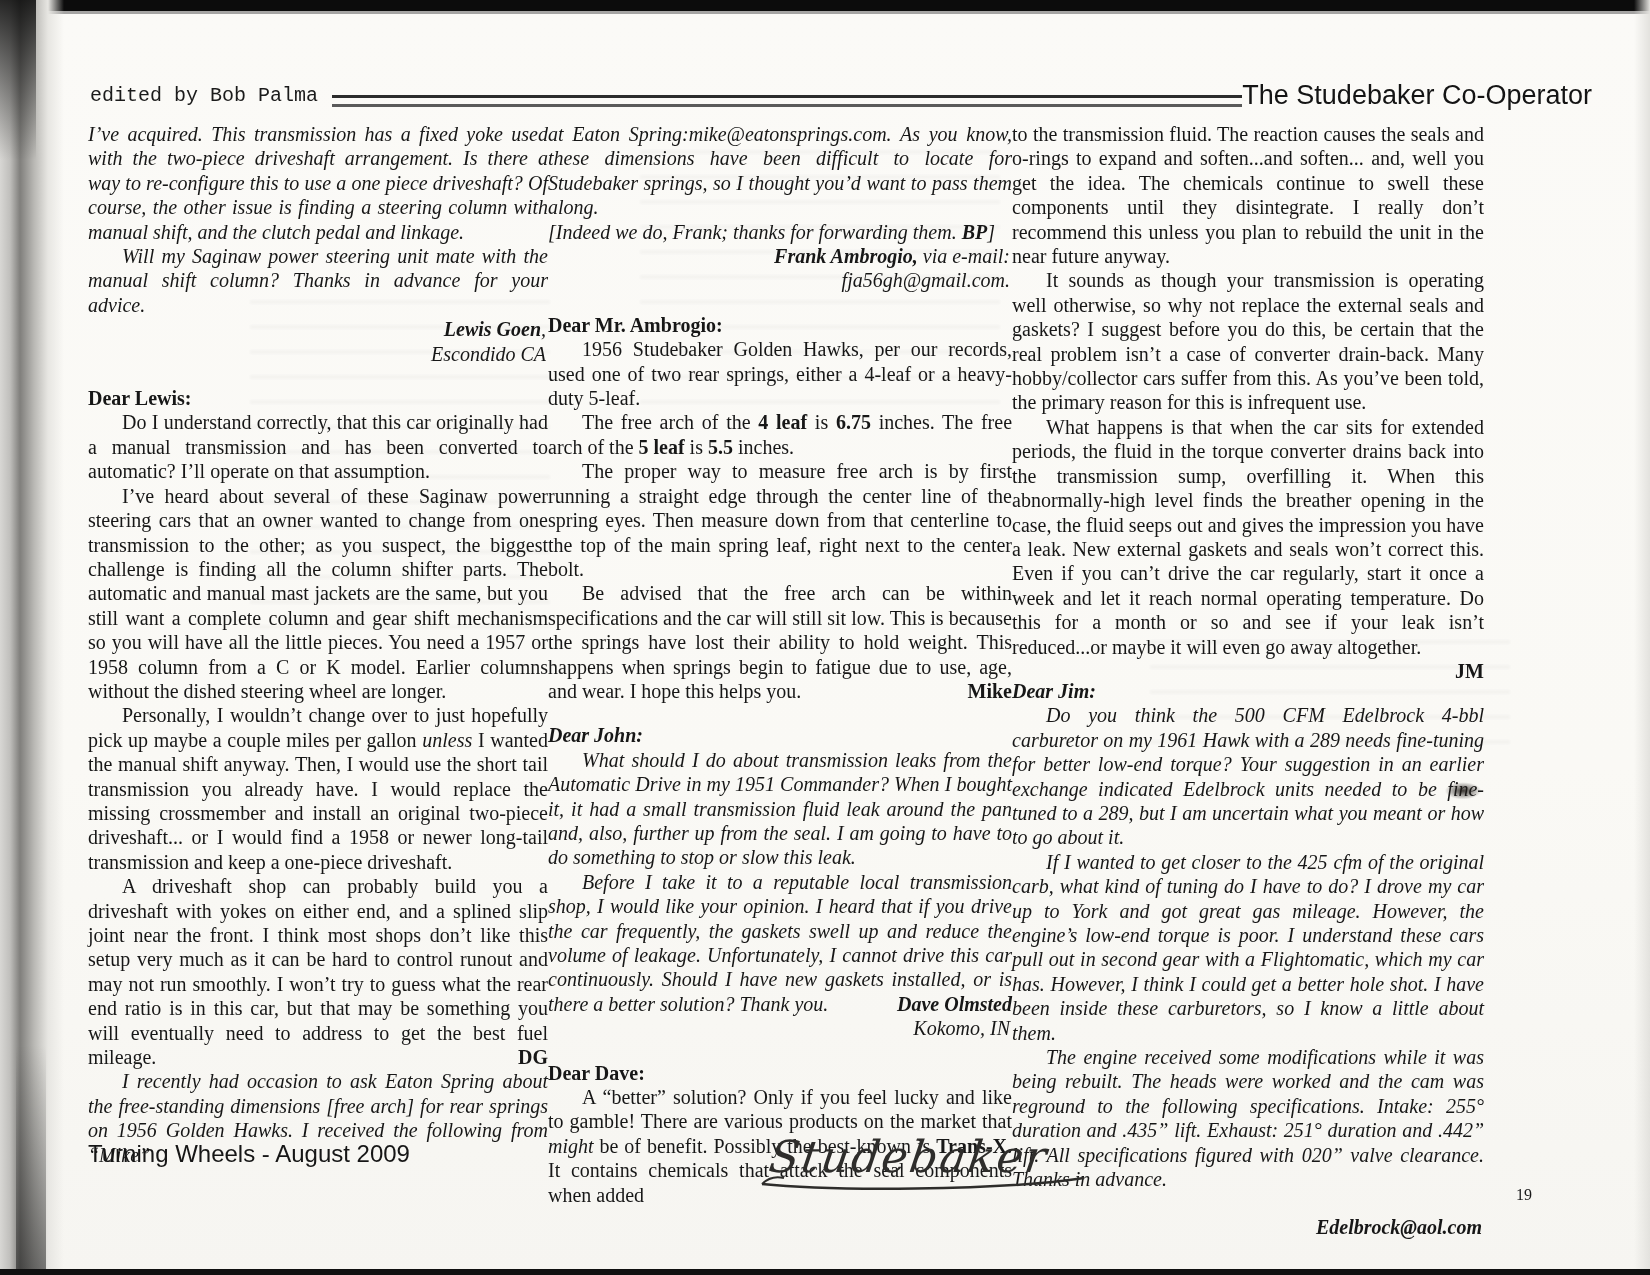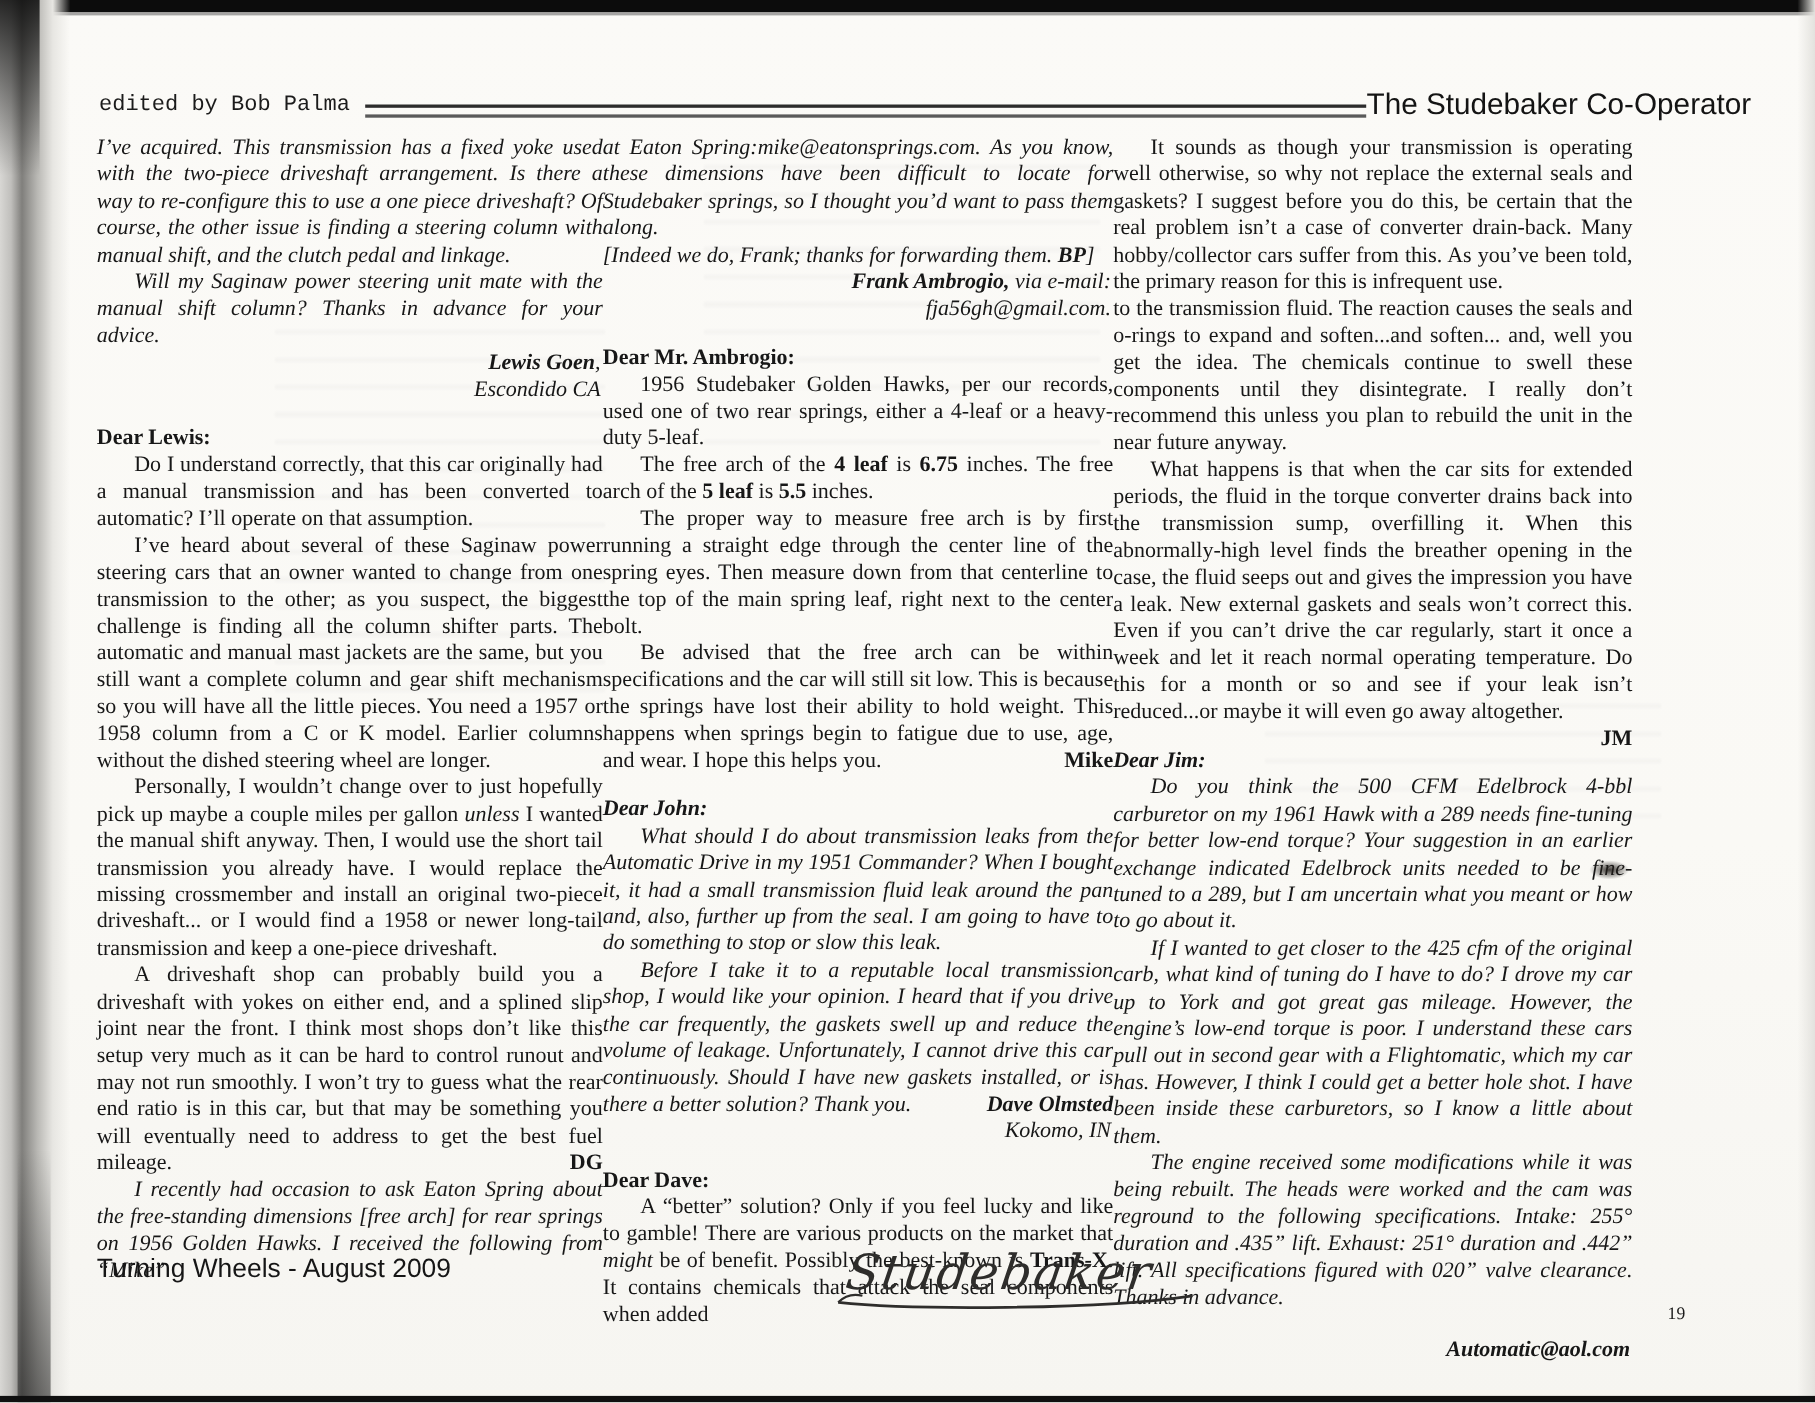--- a/index.html
+++ b/index.html
@@ -99,28 +99,28 @@
         <div class="para"><span>The proper way to measure free arch is by first running a straight edge through the center line of the spring eyes. Then measure down from that centerline to the top of the main spring leaf, right next to the center bolt.</span></div>
         <div class="para"><span>Be advised that the free arch can be within specifications and the car will still sit low. This is because the springs have lost their ability to hold weight. This happens when springs begin to fatigue due to use, age, and wear. I hope this helps you.</span><span class="sigr b">Mike</span></div>
         <div class="heading"><span class="bi">Dear John:</span></div>
         <div class="para"><span class="i">What should I do about transmission leaks from the Automatic Drive in my 1951 Commander? When I bought it, it had a small transmission fluid leak around the pan and, also, further up from the seal. I am going to have to do something to stop or slow this leak.</span></div>
         <div class="para"><span class="i">Before I take it to a reputable local transmission shop, I would like your opinion. I heard that if you drive the car frequently, the gaskets swell up and reduce the volume of leakage. Unfortunately, I cannot drive this car continuously. Should I have new gaskets installed, or is there a better solution? Thank you.</span><span class="sigr bi">Dave Olmsted</span></div>
         <div class="sigline"><span class="i">Kokomo, IN</span></div>
         <div class="heading"><span class="b">Dear Dave:</span></div>
         <div class="para"><span>A “better” solution? Only if you feel lucky and like to gamble! There are various products on the market that </span><span class="i">might</span><span> be of benefit. Possibly the best-known is </span><span class="b">Trans-X.</span><span> It contains chemicals that attack the seal components when added</span></div>
       </div>
     <div class="col">
+        <div class="para noindent"><span>to the transmission fluid. The reaction causes the seals and o-rings to expand and soften...and soften... and, well you get the idea. The chemicals continue to swell these components until they disintegrate. I really don’t recommend this unless you plan to rebuild the unit in the near future anyway.</span></div>
         <div class="para"><span>It sounds as though your transmission is operating well otherwise, so why not replace the external seals and gaskets? I suggest before you do this, be certain that the real problem isn’t a case of converter drain-back. Many hobby/collector cars suffer from this. As you’ve been told, the primary reason for this is infrequent use.</span></div>
-        <div class="para noindent"><span>to the transmission fluid. The reaction causes the seals and o-rings to expand and soften...and soften... and, well you get the idea. The chemicals continue to swell these components until they disintegrate. I really don’t recommend this unless you plan to rebuild the unit in the near future anyway.</span></div>
         <div class="para"><span>What happens is that when the car sits for extended periods, the fluid in the torque converter drains back into the transmission sump, overfilling it. When this abnormally-high level finds the breather opening in the case, the fluid seeps out and gives the impression you have a leak. New external gaskets and seals won’t correct this. Even if you can’t drive the car regularly, start it once a week and let it reach normal operating temperature. Do this for a month or so and see if your leak isn’t reduced...or maybe it will even go away altogether.</span><span class="sigr b">JM</span></div>
         <div class="heading"><span class="bi">Dear Jim:</span></div>
         <div class="para"><span class="i">Do you think the 500 CFM Edelbrock 4-bbl carburetor on my 1961 Hawk with a 289 needs fine-tuning for better low-end torque? Your suggestion in an earlier exchange indicated Edelbrock units needed to be </span><span class="i sm">fine-</span><span class="i">tuned to a 289, but I am uncertain what you meant or how to go about it.</span></div>
         <div class="para"><span class="i">If I wanted to get closer to the 425 cfm of the original carb, what kind of tuning do I have to do? I drove my car up to York and got great gas mileage. However, the engine’s low-end torque is poor. I understand these cars pull out in second gear with a Flightomatic, which my car has. However, I think I could get a better hole shot. I have been inside these carburetors, so I know a little about them.</span></div>
         <div class="para"><span class="i">The engine received some modifications while it was being rebuilt. The heads were worked and the cam was reground to the following specifications. Intake: 255° duration and .435” lift. Exhaust: 251° duration and .442” lift. All specifications figured with 020” valve clearance. Thanks in advance.</span></div>
-        <div class="sigline mt"><span class="bi">Automatic@aol.com</span></div>
+        <div class="sigline mt"><span class="bi">Edelbrock@aol.com</span></div>
       </div>
   </div>
 
   <div class="issue">Turning Wheels - August 2009</div>
 
   <div class="logo">
     <svg width="330" height="72" viewBox="0 0 330 72">
       <g transform="skewX(-8) translate(10,0)">
         <text x="6" y="46" font-family="DejaVu Serif, serif" font-style="italic" font-size="44" letter-spacing="2" fill="#2e2d2b">Studebaker</text>
       </g>

